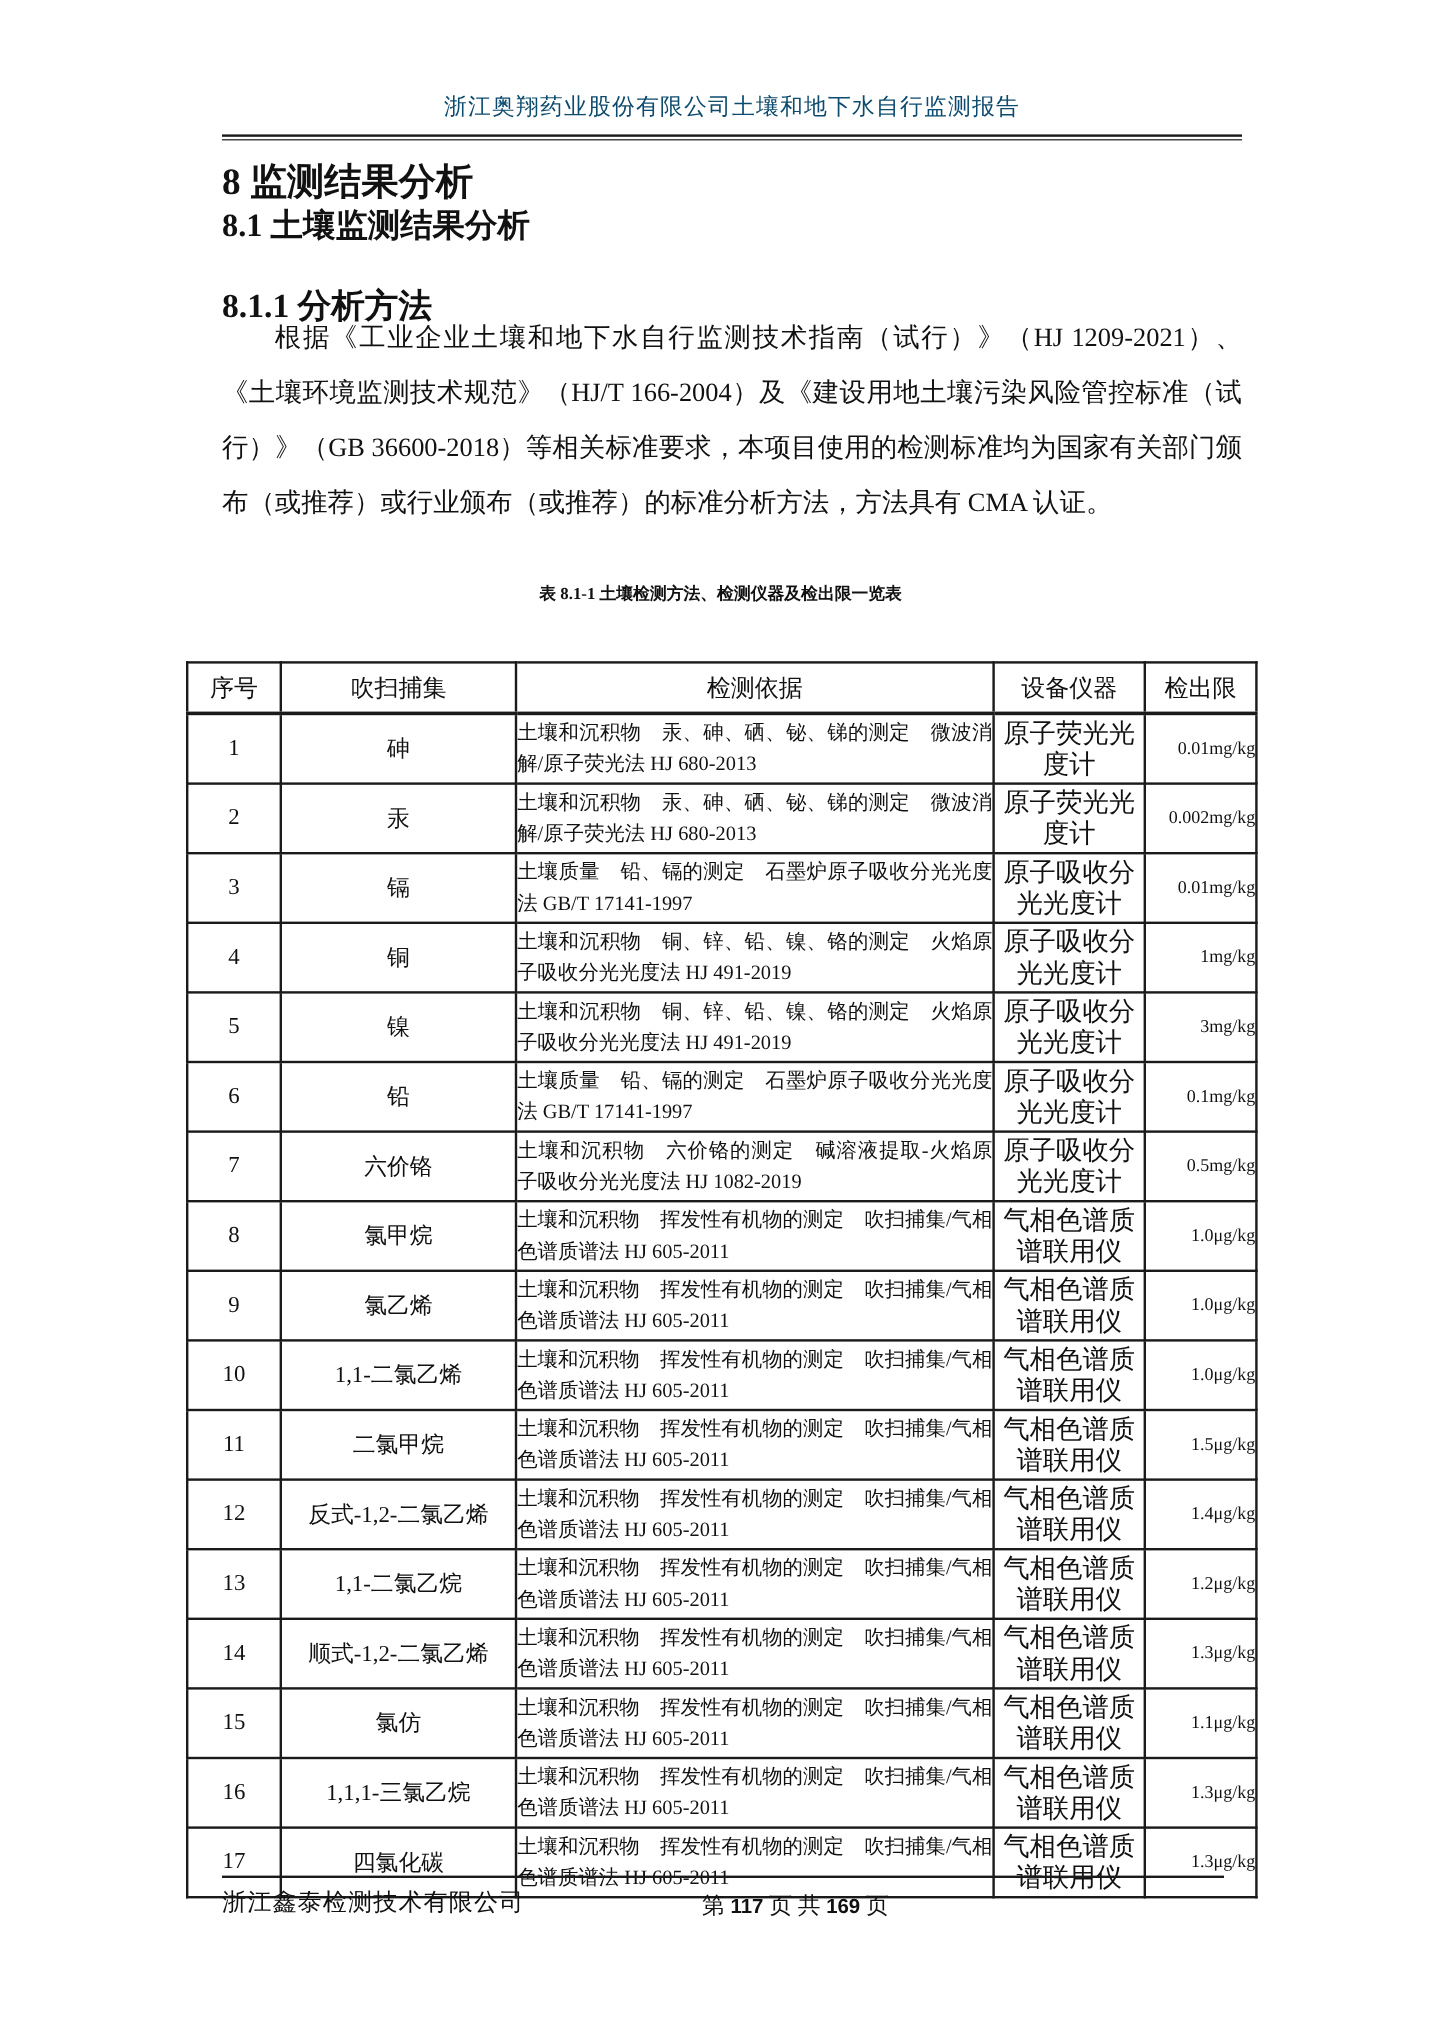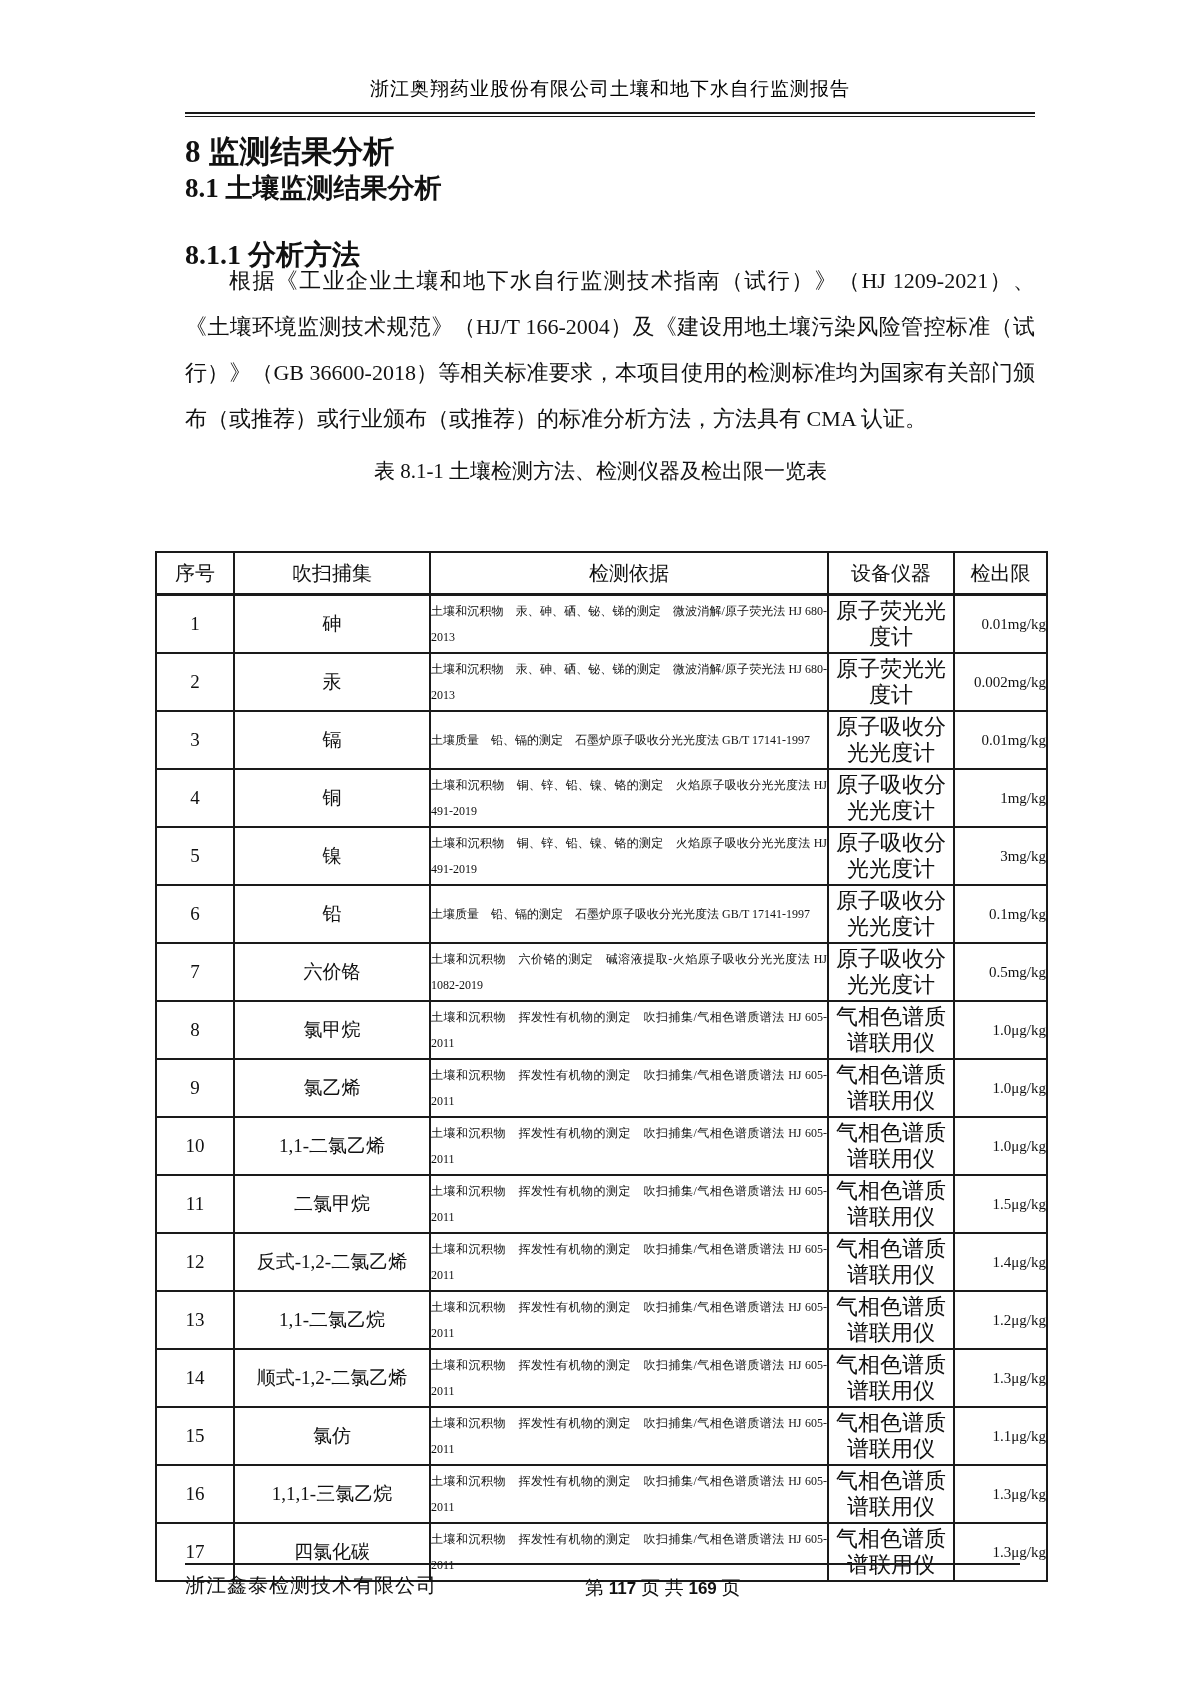--- a/index.html
+++ b/index.html
@@ -8,40 +8,40 @@
     width:1199px;height:1696px;
     margin:0 auto;
     background:#ffffff;
     color:#111;
     font-family:"Liberation Serif","DejaVu Serif",serif;
     overflow:hidden;
   }
   
   .hdr-title{
     position:absolute;top:76px;left:185px;width:850px;
-    text-align:center;font-size:19px;letter-spacing:1px;color:#000000;
+    text-align:center;font-size:19px;letter-spacing:1px;color:#0c4a6e;
   }
   .hdr-rule{
     position:absolute;top:112px;left:185px;width:850px;height:2px;
     border-top:2px solid #1a1a1a;border-bottom:1px solid #1a1a1a;
   }
   
   .h1{position:absolute;top:131px;left:185px;font-size:31px;font-weight:bold;}
   .h2{position:absolute;top:170px;left:185px;font-size:27px;font-weight:bold;}
   .h3{position:absolute;top:236px;left:185px;font-size:28px;font-weight:bold;}
   
   .para{
     position:absolute;top:258px;left:185px;width:850px;
     font-size:22px;line-height:46px;
     text-align:justify;text-indent:2em;
   }
   
   .tbl-title{
-    position:absolute;top:457px;left:155px;width:891px;
-    text-align:center;font-size:21px;font-weight:normal;
+    position:absolute;top:486px;left:155px;width:891px;
+    text-align:center;font-size:14px;font-weight:bold;
   }
   table.grid{
     position:absolute;top:551px;left:155px;
     width:891px;border-collapse:collapse;table-layout:fixed;
   }
   table.grid col.c0{width:78px;}
   table.grid col.c1{width:196px;}
   table.grid col.c2{width:398px;}
   table.grid col.c3{width:126px;}
   table.grid col.c4{width:93px;}
@@ -50,21 +50,21 @@
     padding:0;vertical-align:middle;
     overflow:hidden;
   }
   table.grid th{
     height:40px;font-size:20px;font-weight:normal;text-align:center;
     border-bottom:3px solid #1a1a1a;
   }
   table.grid td{height:56px;}
   td.c-no,td.c-item{text-align:center;font-size:19px;}
   td.c-basis{
-    font-size:12px;line-height:26px;text-align:justify;
+    font-size:17px;line-height:26px;text-align:justify;
     padding:1px 15px;
     margin-top:28px;
   }
   td.c-dev{
     font-size:22px;line-height:26px;text-align:center;
     padding:1px 4px;
   }
   td.c-lim{
     font-size:15px;line-height:26px;text-align:right;
     padding:1px 4px;word-break:break-all;

